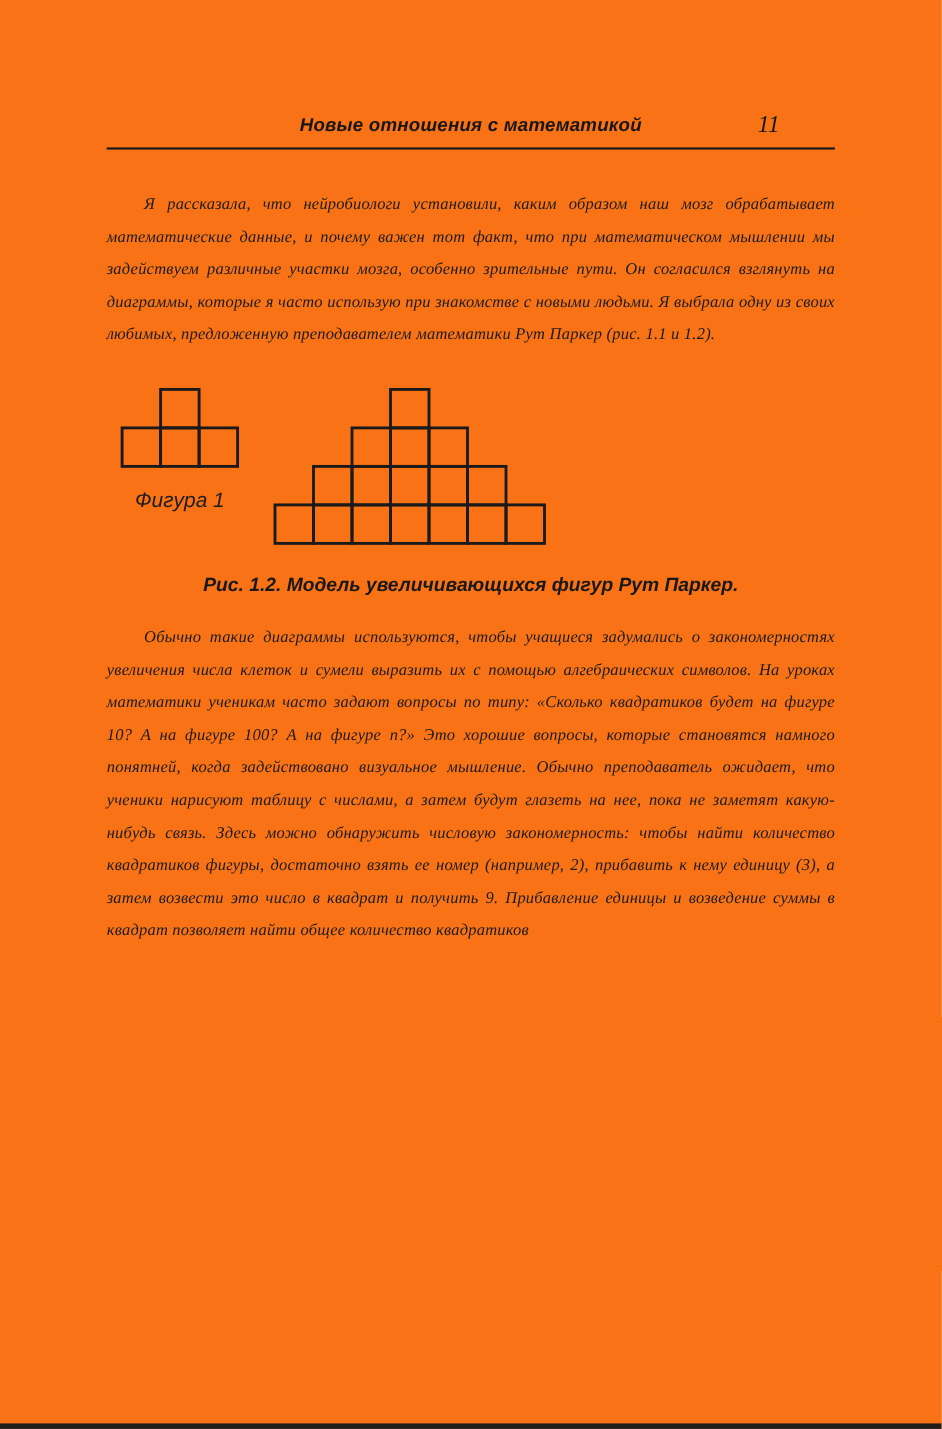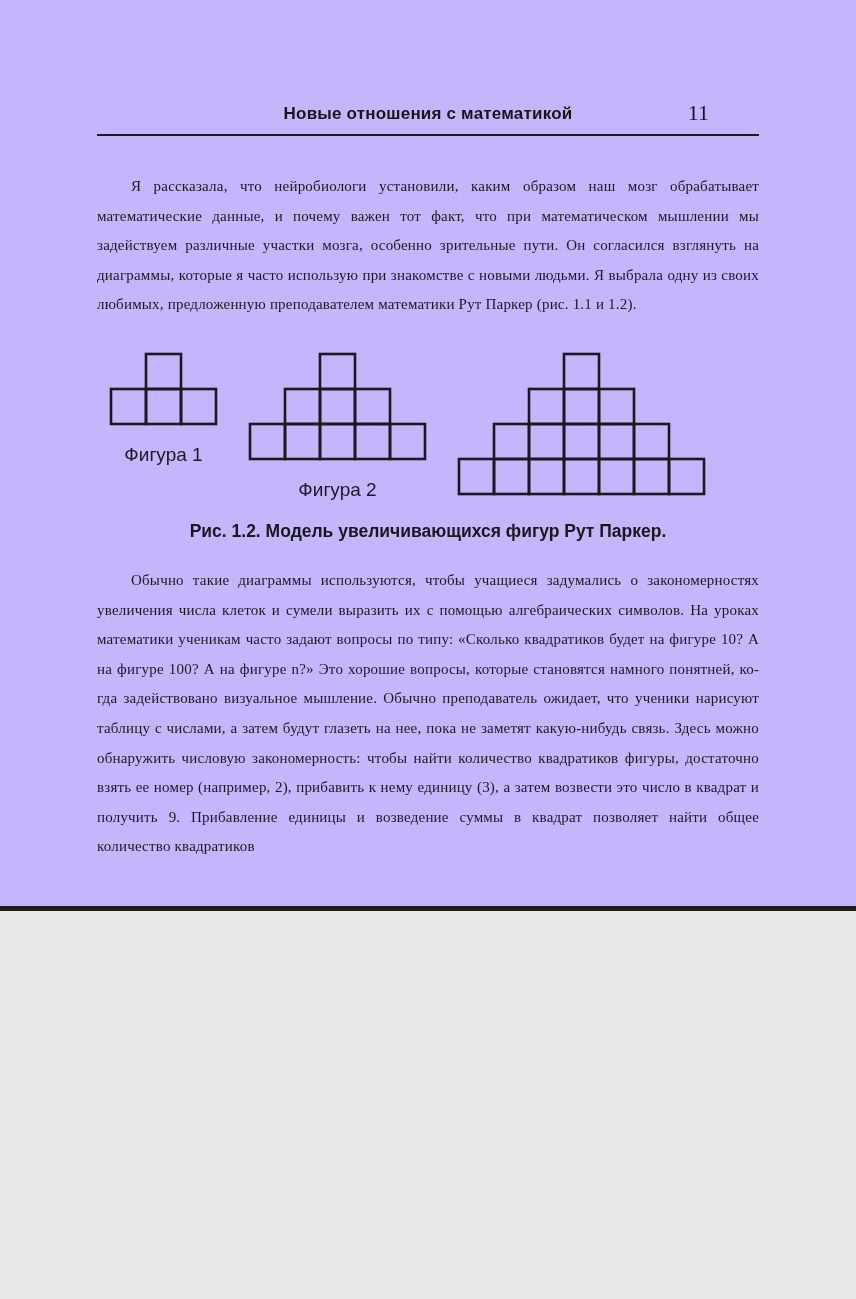--- a/index.html
+++ b/index.html
@@ -3,27 +3,28 @@
 <meta charset="utf-8">
 <style>
   html, body { margin: 0; padding: 0; }
   body {
     background: #e9e9e9;
     font-family: "Liberation Serif", serif;
   }
   .page {
     position: relative;
     width: 856px;
-    height: 911px;
+    height: 1299px;
     margin: 0 auto;
-    background: #c4b5fd;
+    background: #f97316;
     overflow: hidden;
     box-sizing: border-box;
     padding: 0 97px;
     color: #1b1b1b;
+    font-style: italic;
   }
   .page-header {
     position: relative;
     margin-top: 104px;
     text-align: center;
     height: 24px;
   }
   .chapter-title {
     font-family: "Liberation Sans", sans-serif;
     font-weight: 700;
@@ -100,31 +101,20 @@
 
   <p class="body-paragraph p1">Я рассказала, что нейробиологи установили, каким обра­зом наш мозг обрабатывает математические данные, и по­чему важен тот факт, что при математическом мышлении мы задействуем различные участки мозга, особенно зри­тельные пути. Он согласился взглянуть на диаграммы, ко­торые я часто использую при знакомстве с новыми людьми. Я выбрала одну из своих любимых, предложенную препода­вателем математики Рут Паркер (рис. 1.1 и 1.2).</p>
 
   <div class="figures-row" id="figures-row">
       <div class="fig"><svg width="109" height="74" viewBox="-2 -2 109 74">
           <rect x="35" y="0" width="35" height="35" fill="none" stroke="#1a1a1a" stroke-width="2.6"></rect>
           <rect x="0" y="35" width="35" height="35" fill="none" stroke="#1a1a1a" stroke-width="2.6"></rect>
           <rect x="35" y="35" width="35" height="35" fill="none" stroke="#1a1a1a" stroke-width="2.6"></rect>
           <rect x="70" y="35" width="35" height="35" fill="none" stroke="#1a1a1a" stroke-width="2.6"></rect>
         </svg><div class="figlabel">Фигура 1</div></div>
-      <div class="fig"><svg width="179" height="109" viewBox="-2 -2 179 109">
-          <rect x="70" y="0" width="35" height="35" fill="none" stroke="#1a1a1a" stroke-width="2.6"></rect>
-          <rect x="35" y="35" width="35" height="35" fill="none" stroke="#1a1a1a" stroke-width="2.6"></rect>
-          <rect x="70" y="35" width="35" height="35" fill="none" stroke="#1a1a1a" stroke-width="2.6"></rect>
-          <rect x="105" y="35" width="35" height="35" fill="none" stroke="#1a1a1a" stroke-width="2.6"></rect>
-          <rect x="0" y="70" width="35" height="35" fill="none" stroke="#1a1a1a" stroke-width="2.6"></rect>
-          <rect x="35" y="70" width="35" height="35" fill="none" stroke="#1a1a1a" stroke-width="2.6"></rect>
-          <rect x="70" y="70" width="35" height="35" fill="none" stroke="#1a1a1a" stroke-width="2.6"></rect>
-          <rect x="105" y="70" width="35" height="35" fill="none" stroke="#1a1a1a" stroke-width="2.6"></rect>
-          <rect x="140" y="70" width="35" height="35" fill="none" stroke="#1a1a1a" stroke-width="2.6"></rect>
-        </svg><div class="figlabel">Фигура 2</div></div>
       <div class="fig"><svg width="249" height="144" viewBox="-2 -2 249 144">
           <rect x="105" y="0" width="35" height="35" fill="none" stroke="#1a1a1a" stroke-width="2.6"></rect>
           <rect x="70" y="35" width="35" height="35" fill="none" stroke="#1a1a1a" stroke-width="2.6"></rect>
           <rect x="105" y="35" width="35" height="35" fill="none" stroke="#1a1a1a" stroke-width="2.6"></rect>
           <rect x="140" y="35" width="35" height="35" fill="none" stroke="#1a1a1a" stroke-width="2.6"></rect>
           <rect x="35" y="70" width="35" height="35" fill="none" stroke="#1a1a1a" stroke-width="2.6"></rect>
           <rect x="70" y="70" width="35" height="35" fill="none" stroke="#1a1a1a" stroke-width="2.6"></rect>
           <rect x="105" y="70" width="35" height="35" fill="none" stroke="#1a1a1a" stroke-width="2.6"></rect>
           <rect x="140" y="70" width="35" height="35" fill="none" stroke="#1a1a1a" stroke-width="2.6"></rect>
           <rect x="175" y="70" width="35" height="35" fill="none" stroke="#1a1a1a" stroke-width="2.6"></rect>

